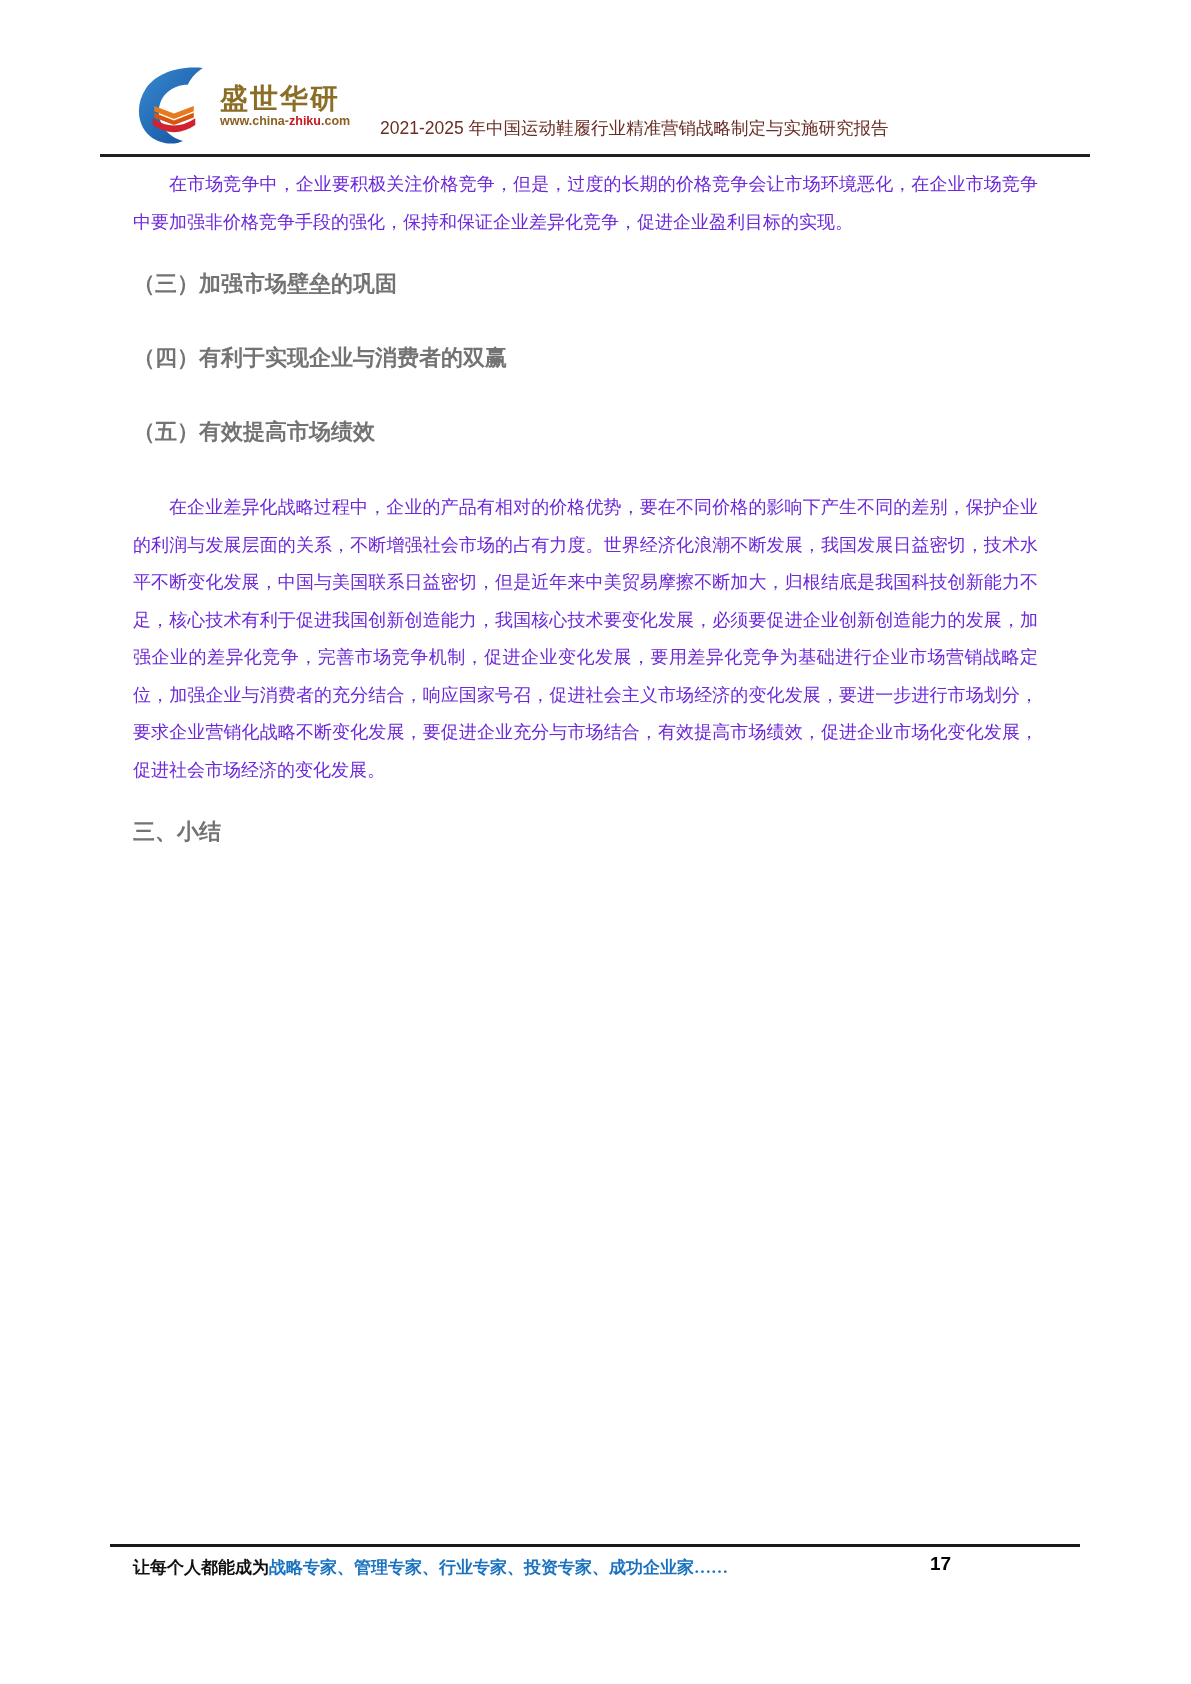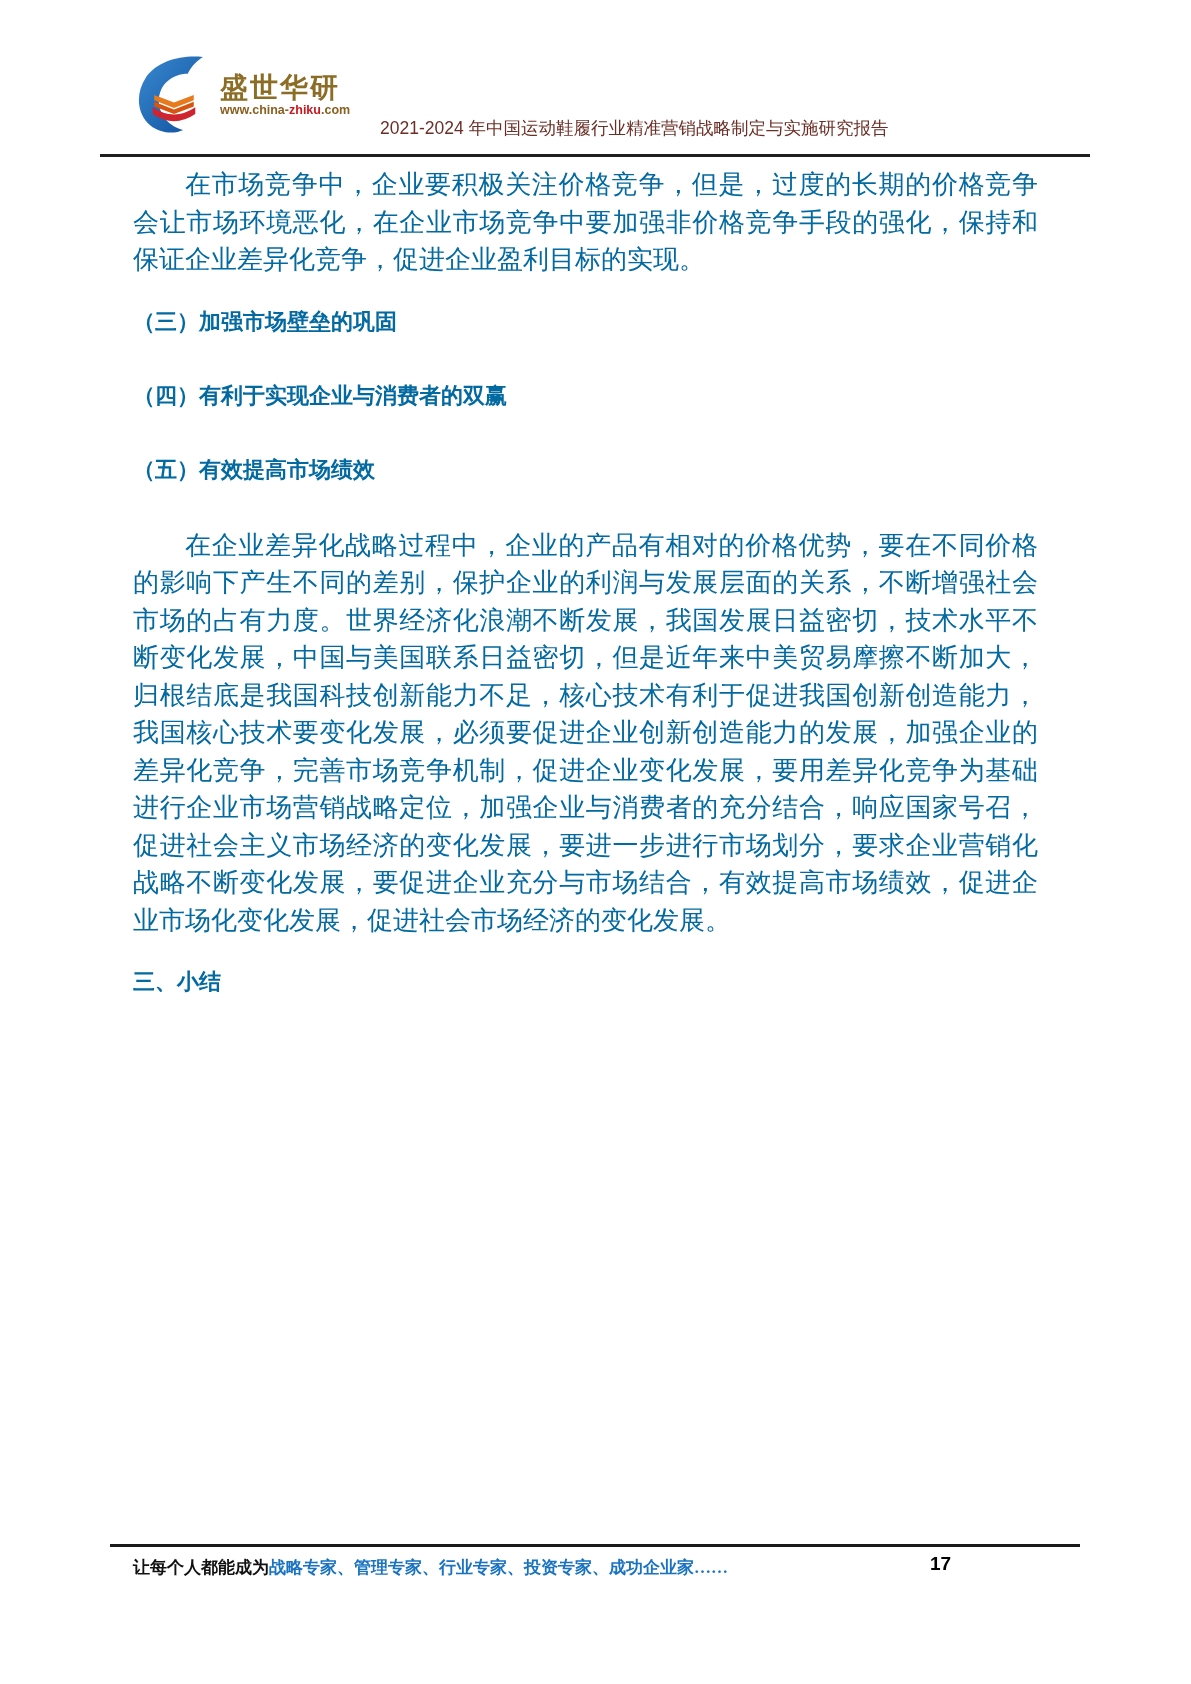--- a/index.html
+++ b/index.html
@@ -11,21 +11,21 @@
     background: #ffffff;
     overflow: hidden;
     font-family: "Liberation Serif", serif;
     color: #1a1a1a;
   }
 
   
   .logo {
     position: absolute;
     left: 136px;
-    top: 55px;
+    top: 66px;
     display: flex;
     align-items: center;
     justify-content: flex-end;
   }
   .logo-mark { width: 76px; height: 80px; }
   .logo-text { margin-left: 8px; }
   .logo-brand {
     font-family: "Liberation Sans", sans-serif;
     font-weight: bold;
     font-size: 28px;
@@ -60,32 +60,32 @@
   }
 
   
   .content {
     position: absolute;
     left: 133px;
     top: 166px;
     width: 905px;
   }
   .para {
-    font-size: 26px;
+    font-size: 18px;
     line-height: 37.5px;
     text-align: justify;
     text-indent: 2em;
-    color: #0369a1;
+    color: #6d28d9;
   }
   .sec {
     font-family: "Liberation Sans", sans-serif;
     font-weight: bold;
     font-size: 22px;
     line-height: 34px;
-    color: #0369a1;
+    color: #737373;
     margin-top: 26px;
     margin-bottom: 40px;
   }
   .para + .sec { margin-top: 26px; }
   .sec + .para { margin-top: 0; }
   .gap-lg { margin-top: 112px; }
 
   
   .footer-rule {
     position: absolute;
@@ -135,21 +135,21 @@
       <path d="M24,50 L50,60 L76,50 L76,57 L50,67 L24,57 Z" fill="#e87a1e"></path>
       <path d="M24,59 L50,69 L76,59 L76,65 L50,75 L24,65 Z" fill="#d8550f"></path>
       <path d="M22,66 Q50,85 78,66 L78,75 Q50,94 22,75 Z" fill="#cf2430"></path>
     </svg>
     <div class="logo-text">
       <div class="logo-brand">盛世华研</div>
       <div class="logo-site"><span>www.china-</span><span class="site-red">zhiku</span><span>.com</span></div>
     </div>
   </div>
 
-  <div class="report-title">2021-2024 年中国运动鞋履行业精准营销战略制定与实施研究报告</div>
+  <div class="report-title">2021-2025 年中国运动鞋履行业精准营销战略制定与实施研究报告</div>
 
   <div class="header-rule"></div>
 
   <main class="content">
     <p class="para">在市场竞争中，企业要积极关注价格竞争，但是，过度的长期的价格竞争会让市场环境恶化，在企业市场竞争中要加强非价格竞争手段的强化，保持和保证企业差异化竞争，促进企业盈利目标的实现。</p>
     <h2 class="sec">（三）加强市场壁垒的巩固</h2>
     <h2 class="sec">（四）有利于实现企业与消费者的双赢</h2>
     <h2 class="sec">（五）有效提高市场绩效</h2>
     <p class="para">在企业差异化战略过程中，企业的产品有相对的价格优势，要在不同价格的影响下产生不同的差别，保护企业的利润与发展层面的关系，不断增强社会市场的占有力度。世界经济化浪潮不断发展，我国发展日益密切，技术水平不断变化发展，中国与美国联系日益密切，但是近年来中美贸易摩擦不断加大，归根结底是我国科技创新能力不足，核心技术有利于促进我国创新创造能力，我国核心技术要变化发展，必须要促进企业创新创造能力的发展，加强企业的差异化竞争，完善市场竞争机制，促进企业变化发展，要用差异化竞争为基础进行企业市场营销战略定位，加强企业与消费者的充分结合，响应国家号召，促进社会主义市场经济的变化发展，要进一步进行市场划分，要求企业营销化战略不断变化发展，要促进企业充分与市场结合，有效提高市场绩效，促进企业市场化变化发展，促进社会市场经济的变化发展。</p>
     <h2 class="sec">三、小结</h2>

